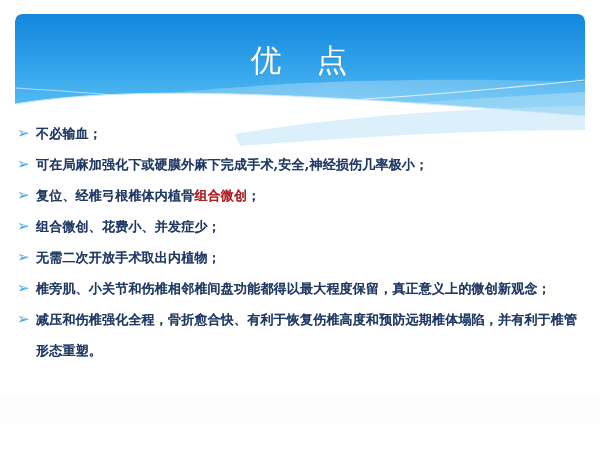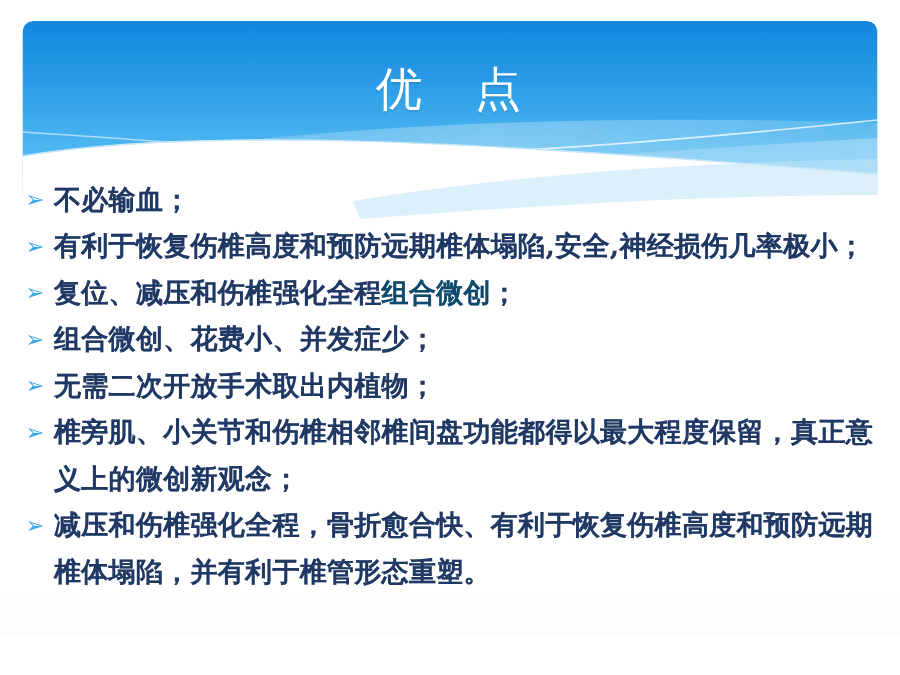--- a/index.html
+++ b/index.html
@@ -94,29 +94,29 @@
     font-size: 15px;
     line-height: 31px;
     text-align: left;
     padding-left: 3px;
     box-sizing: border-box;
   }
   .bullet-text {
     flex: 1 1 auto;
     color: #1F3864;
     font-family: "DejaVu Serif", "Liberation Serif", serif;
-    font-size: 18px;
+    font-size: 13px;
     line-height: 31px;
     font-weight: bold;
     letter-spacing: 0.2px;
     text-shadow: 0 0 0.4px rgba(31,56,100,0.45);
     word-break: break-all;
   }
   .hl-orange {
-    color: #0c4a6e;
+    color: #b91c1c;
   }
 
   
   #bottom-strip {
     position: absolute;
     left: 0;
     bottom: 0;
     width: 600px;
     height: 26px;
     background: #fdfdfe;
@@ -165,26 +165,26 @@
 
   <div id="bullet-list">
 
     <div class="bullet-row">
       <span class="bullet-marker">➢</span>
       <span class="bullet-text">不必输血；</span>
     </div>
 
     <div class="bullet-row">
       <span class="bullet-marker">➢</span>
-      <span class="bullet-text">有利于恢复伤椎高度和预防远期椎体塌陷,安全,神经损伤几率极小；</span>
-    </div>
-
-    <div class="bullet-row">
-      <span class="bullet-marker">➢</span>
-      <span class="bullet-text"><span>复位、减压和伤椎强化全程</span><span class="hl-orange">组合微创</span><span>；</span></span>
+      <span class="bullet-text">可在局麻加强化下或硬膜外麻下完成手术,安全,神经损伤几率极小；</span>
+    </div>
+
+    <div class="bullet-row">
+      <span class="bullet-marker">➢</span>
+      <span class="bullet-text"><span>复位、经椎弓根椎体内植骨</span><span class="hl-orange">组合微创</span><span>；</span></span>
     </div>
 
     <div class="bullet-row">
       <span class="bullet-marker">➢</span>
       <span class="bullet-text">组合微创、花费小、并发症少；</span>
     </div>
 
     <div class="bullet-row">
       <span class="bullet-marker">➢</span>
       <span class="bullet-text">无需二次开放手术取出内植物；</span>

